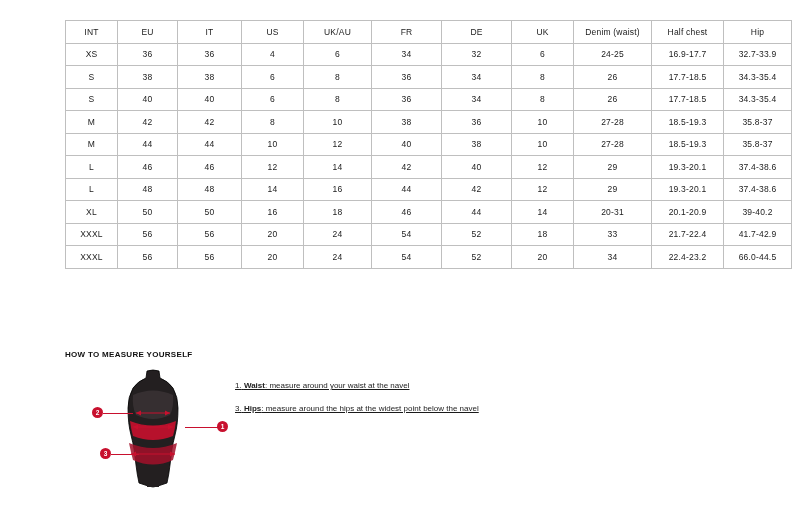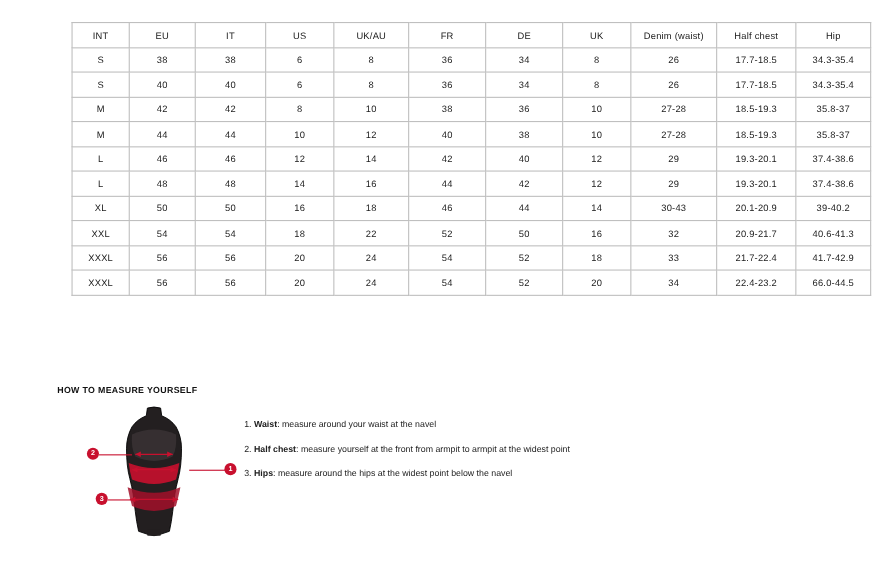--- a/index.html
+++ b/index.html
@@ -56,35 +56,36 @@
   col.c5 { width: 70px; }
   col.c6 { width: 70px; }
   col.c7 { width: 62px; }
   col.c8 { width: 78px; }
   col.c9 { width: 72px; }
   col.c10 { width: 68px; }
 
   
   .measure-section {
     position: absolute;
-    left: 52px;
+    left: 65px;
     top: 350px;
     width: 700px;
   }
   .measure-title {
     font-size: 8px;
     font-weight: bold;
     letter-spacing: 0.3px;
     color: #111;
     margin-bottom: 10px;
   }
   .measure-body {
     position: relative;
     display: flex;
     align-items: flex-start;
+    text-decoration: underline;
   }
   .figure-area {
     position: relative;
     width: 170px;
     height: 125px;
     flex: 0 0 170px;
   }
   .steps {
     margin-left: 0;
     padding-top: 12px;
@@ -160,20 +161,33 @@
             <td>FR</td>
             <td>DE</td>
             <td>UK</td>
             <td>Denim (waist)</td>
             <td>Half chest</td>
             <td>Hip</td>
           </tr>
       </thead>
       <tbody id="table-body">
           <tr>
+            <td>XS</td>
+            <td>36</td>
+            <td>36</td>
+            <td>4</td>
+            <td>6</td>
+            <td>34</td>
+            <td>32</td>
+            <td>6</td>
+            <td>24-25</td>
+            <td>16.9-17.7</td>
+            <td>32.7-33.9</td>
+          </tr>
+          <tr>
             <td>S</td>
             <td>38</td>
             <td>38</td>
             <td>6</td>
             <td>8</td>
             <td>36</td>
             <td>34</td>
             <td>8</td>
             <td>26</td>
             <td>17.7-18.5</td>
@@ -246,36 +260,23 @@
           </tr>
           <tr>
             <td>XL</td>
             <td>50</td>
             <td>50</td>
             <td>16</td>
             <td>18</td>
             <td>46</td>
             <td>44</td>
             <td>14</td>
-            <td>30-43</td>
+            <td>20-31</td>
             <td>20.1-20.9</td>
             <td>39-40.2</td>
-          </tr>
-          <tr>
-            <td>XXL</td>
-            <td>54</td>
-            <td>54</td>
-            <td>18</td>
-            <td>22</td>
-            <td>52</td>
-            <td>50</td>
-            <td>16</td>
-            <td>32</td>
-            <td>20.9-21.7</td>
-            <td>40.6-41.3</td>
           </tr>
           <tr>
             <td>XXXL</td>
             <td>56</td>
             <td>56</td>
             <td>20</td>
             <td>24</td>
             <td>54</td>
             <td>52</td>
             <td>18</td>
@@ -334,19 +335,18 @@
         <div class="lead l2"></div>
         <div class="lead l3"></div>
 
         <div class="badge b1">1</div>
         <div class="badge b2">2</div>
         <div class="badge b3">3</div>
       </div>
 
       <div class="steps" id="steps-list">
           <div class="step"><span>1.</span> <b>Waist</b><span>: measure around your waist at the navel</span></div>
-          <div class="step"><span>2.</span> <b>Half chest</b><span>: measure yourself at the front from armpit to armpit at the widest point</span></div>
           <div class="step"><span>3.</span> <b>Hips</b><span>: measure around the hips at the widest point below the navel</span></div>
         </div>
     </div>
   </div>
 
 </div>
 
 </body></html>

